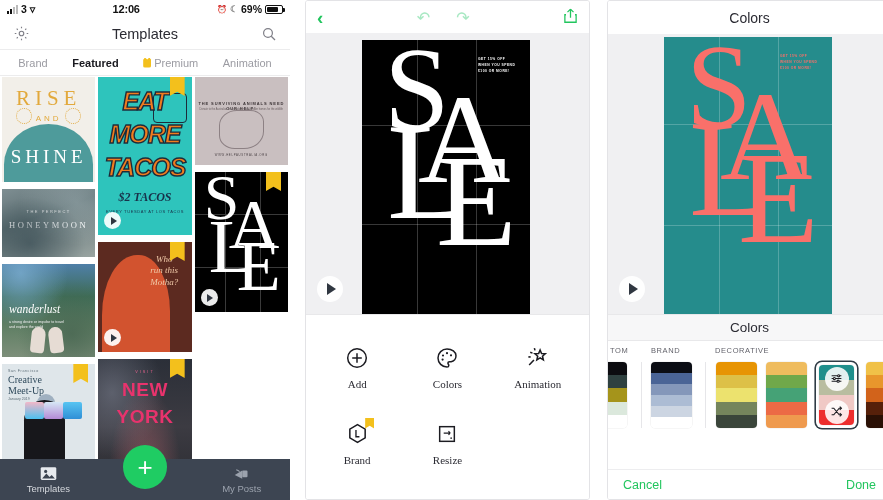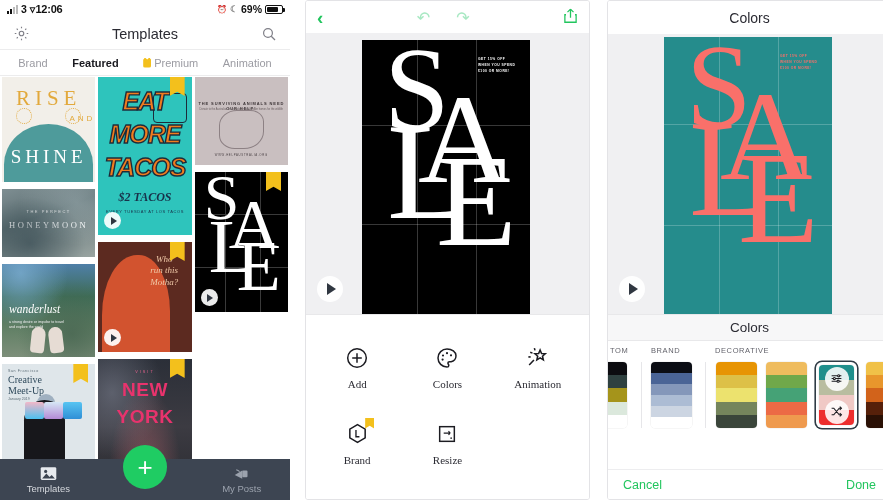--- a/index.html
+++ b/index.html
@@ -14,21 +14,21 @@
   
   .panel { position: relative; height: 500px; background:#fff; overflow:hidden; flex-shrink:0; }
   .panel-1 { width: 290px; }
   .panel-2 { width: 285px; margin-left: 5px; border:1px solid #e3e3e6; border-radius:3px; }
   .panel-3 { width: 285px; margin-left: 7px; border:1px solid #e3e3e6; border-radius:3px; }
 
   
   .statusbar { height:18px; display:flex; align-items:center; padding:0 7px; font-size:10.5px;
                font-weight:bold; color:#111; }
   .sb-left { display:flex; align-items:center; gap:3px; }
-  .sb-center { flex:1; text-align:left; font-size:11px; letter-spacing:-.2px;}
+  .sb-center { flex:1; text-align:center; font-size:11px; letter-spacing:-.2px;}
   .sb-right { display:flex; align-items:center; gap:3px; }
   .sig { display:flex; align-items:flex-end; gap:1px; height:9px;}
   .sig i { width:2px; background:#111; display:block; }
   .sig i:nth-child(1){height:3px}.sig i:nth-child(2){height:5px}
   .sig i:nth-child(3){height:7px;background:#bbb}.sig i:nth-child(4){height:9px;background:#bbb}
   .wifi { font-size:11px; }
   .batt { width:18px; height:9px; border:1px solid #111; border-radius:2px; position:relative; display:inline-block;}
   .batt::after{content:"";position:absolute;right:-3px;top:2px;width:2px;height:4px;background:#111;border-radius:0 1px 1px 0;}
   .batt i{position:absolute;left:1px;top:1px;bottom:1px;width:68%;background:#111;border-radius:1px;display:block;}
 
@@ -53,21 +53,21 @@
   .badge-crown { position:absolute; top:0; right:7px; width:15px; height:19px; background:#f3c01c; z-index:4;
                  clip-path: polygon(0 0, 100% 0, 100% 100%, 50% 78%, 0 100%); }
   .playbtn { position:absolute; left:6px; bottom:6px; width:17px;height:17px;border-radius:50%;
              background:rgba(255,255,255,.92); display:flex;align-items:center;justify-content:center; z-index:4;}
   .playbtn::after{content:"";border-left:6px solid #2f3640;border-top:4px solid transparent;border-bottom:4px solid transparent;margin-left:2px;}
 
   
   .c-rise { background:#f2efe9; height:105px; position:relative; }
   .c-rise .r1 { position:absolute; top:9px; left:0; right:0; text-align:center; font-family:"Liberation Serif",serif;
                 font-size:21px; letter-spacing:5px; color:#e2a93c; }
-  .c-rise .r2 { position:absolute; top:37px; left:0; right:0; text-align:right; font-size:8px;
+  .c-rise .r2 { position:absolute; top:37px; left:0; right:0; text-align:center; font-size:8px;
                 letter-spacing:3px; color:#e2a93c; }
   .c-rise .bulbl,.c-rise .bulbr { position:absolute; top:31px; width:16px;height:16px;border:1px dotted #e2a93c;border-radius:50%;}
   .c-rise .bulbl{left:14px}.c-rise .bulbr{right:14px}
   .c-rise .dome { position:absolute; left:2px; right:2px; bottom:0; height:58px; background:#4e9b9b;
                   border-radius:50% 50% 0 0 / 70% 70% 0 0; }
   .c-rise .r3 { position:absolute; bottom:14px; left:0; right:0; text-align:center; font-family:"Liberation Serif",serif;
                 font-size:19px; letter-spacing:4px; color:#fff; }
 
   .c-honey { height:68px; background:linear-gradient(160deg,#7e8e92 0%,#5d6f72 40%,#9aa5a2 100%); position:relative;}
   .c-honey .hz { position:absolute; left:0;right:0;top:46%; text-align:center; color:#fff;

